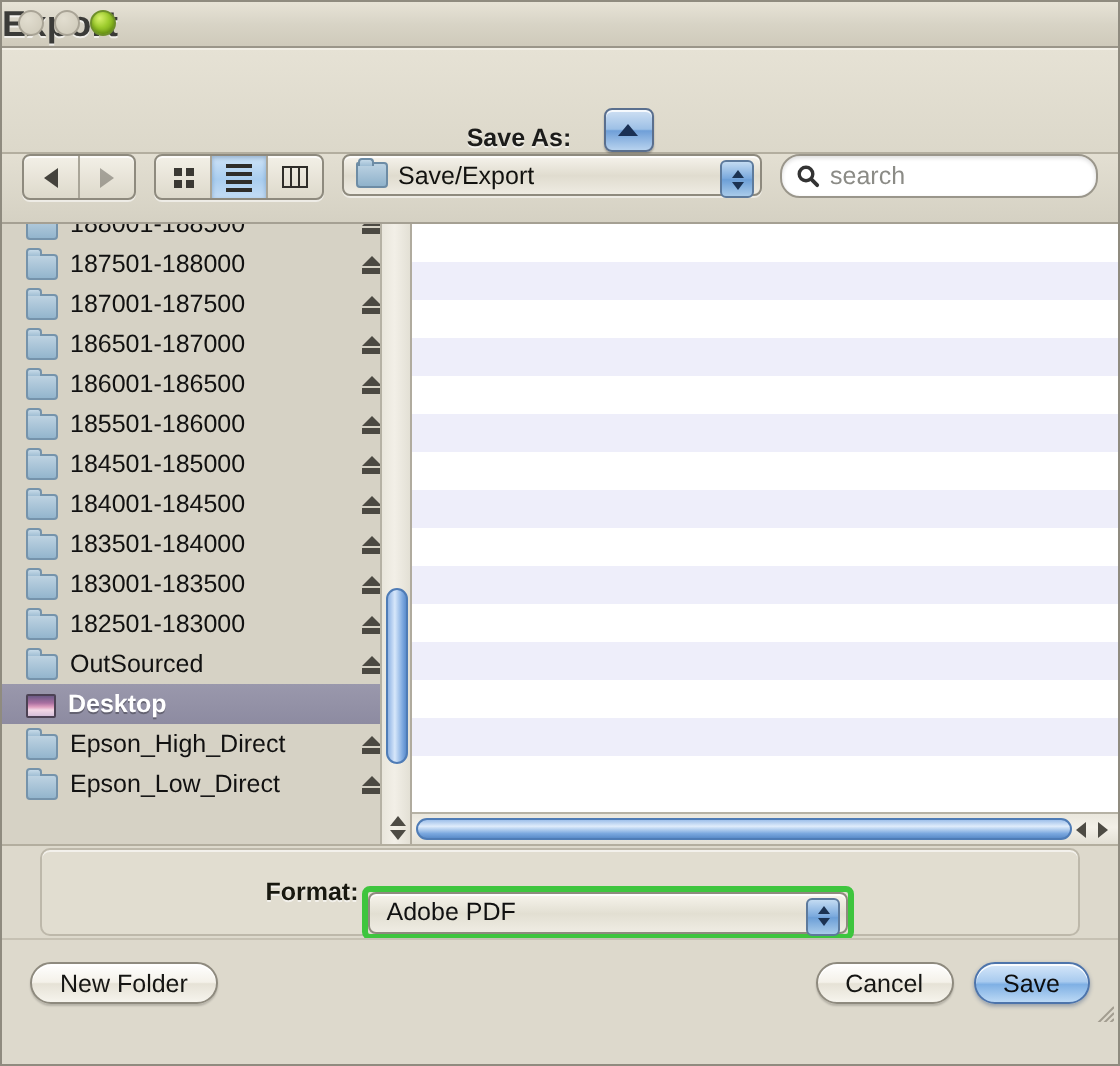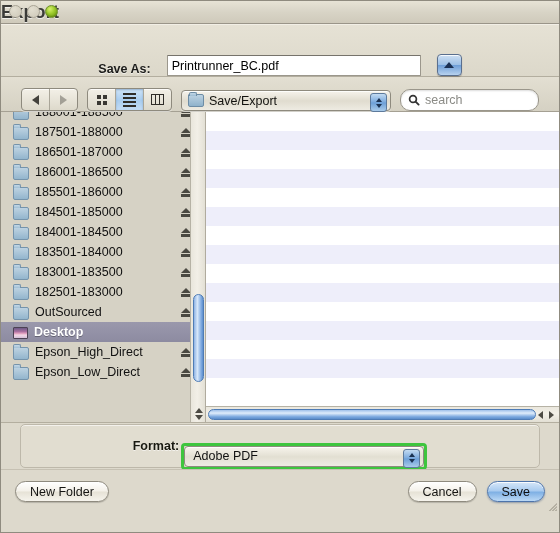--- a/index.html
+++ b/index.html
@@ -114,22 +114,22 @@
     border-right: 5px solid transparent;
     border-bottom: 6px solid #1a3054;
   }
 
   
   .toolbar {
     height: 34px;
     background: linear-gradient(to bottom, #e3dfd2, #d5d1c3);
     border-bottom: 1px solid #a5a093;
     display: flex;
-    align-items: flex-end;
-    padding: 0 20px;
+    align-items: flex-start;
+    padding: 0 10px;
     gap: 9px;
   }
   .seg {
     display: flex;
     height: 21px;
     border: 1px solid #8e8a7e;
     border-radius: 4px;
     overflow: hidden;
     box-shadow: 0 1px 0 rgba(255,255,255,.55), inset 0 1px 0 rgba(255,255,255,.75);
     background: linear-gradient(to bottom, #f3f0e7, #ddd9cb);
@@ -505,21 +505,20 @@
     <div class="traffic">
       <div class="light"></div>
       <div class="light"></div>
       <div class="light green"></div>
     </div>
     <div class="title-text">Export</div>
   </div>
 
   <div class="saveas-pane">
     <div class="saveas-label">Save As:</div>
-    <input class="saveas-input" type="text" value="Printrunner_BC.pdf" style="">
     <div class="disclosure-btn">
       <span class="tri-up"></span>
     </div>
   </div>
 
   <div class="toolbar">
     <div class="seg">
       <div>
         <span class="arrow-l"></span>
       </div>
@@ -580,20 +579,28 @@
             <span class="sfolder"></span>
             <span class="nm">188001-188500</span>
             <span class="eject">
               <span class="t"></span>
               <span class="b"></span>
             </span>
           </div>
           <div class="srow">
             <span class="sfolder"></span>
             <span class="nm">187501-188000</span>
+            <span class="eject">
+              <span class="t"></span>
+              <span class="b"></span>
+            </span>
+          </div>
+          <div class="srow">
+            <span class="sfolder"></span>
+            <span class="nm">187001-187500</span>
             <span class="eject">
               <span class="t"></span>
               <span class="b"></span>
             </span>
           </div>
           <div class="srow">
             <span class="sfolder"></span>
             <span class="nm">186501-187000</span>
             <span class="eject">
               <span class="t"></span>

